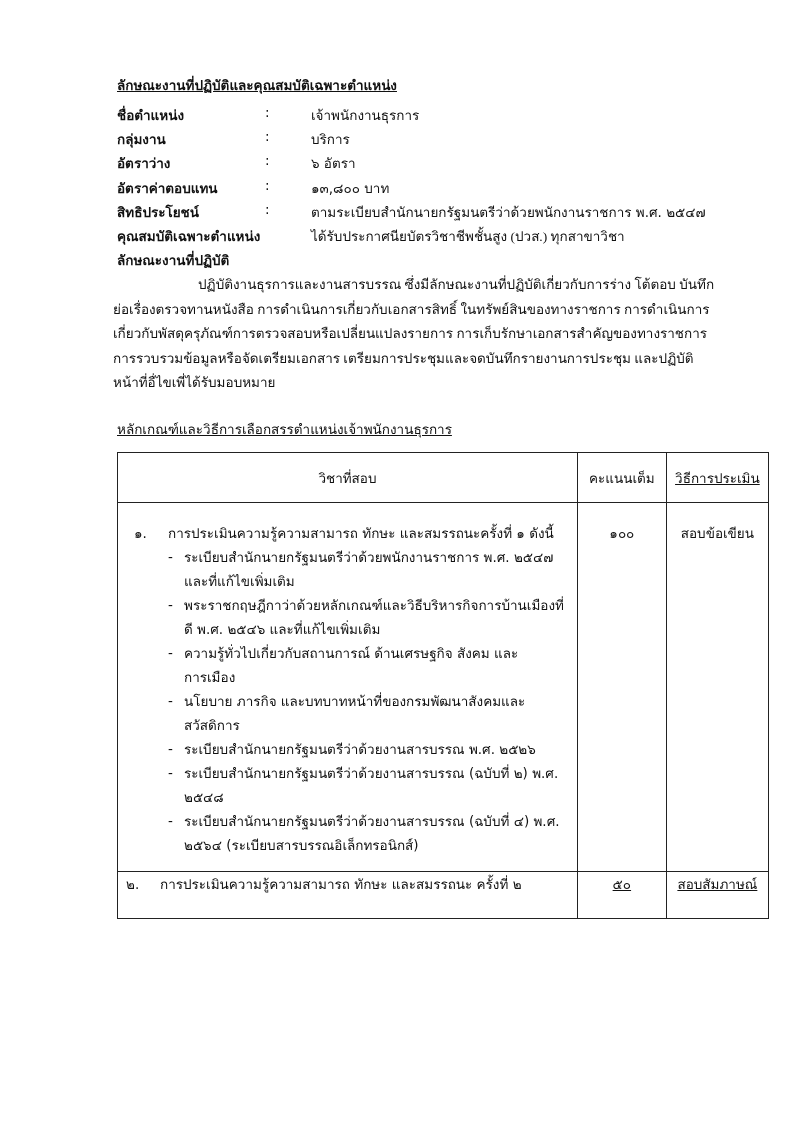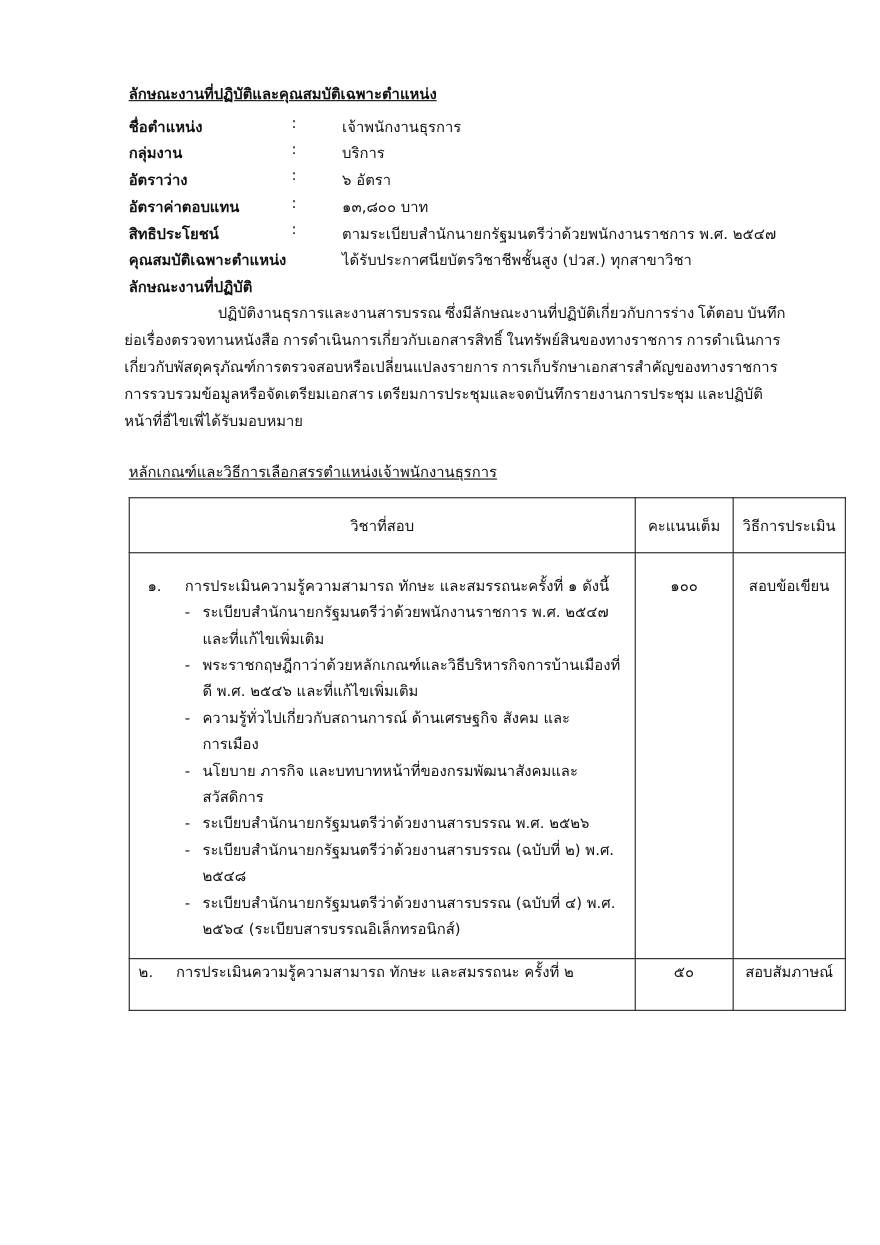--- a/index.html
+++ b/index.html
@@ -19,31 +19,31 @@
     .para-line { display: block; white-space: nowrap; }
 
     table.eval {
       position: absolute; left: 117px; top: 452px; width: 652px;
       border-collapse: collapse; font-size: 13.5px;
     }
     table.eval td, table.eval th { border: 1.3px solid #222; vertical-align: top; }
     table.eval th { font-weight: normal; height: 47px; vertical-align: middle; text-align: center; }
     .col-subject { width: 462px; }
     .col-score { width: 100px; }
-    .col-method { width: 114px; }
+    .col-method { width: 114px; text-decoration: underline; }
     .row-item { padding: 18px 8px 14px 16px; }
     .item-main { display: flex; white-space: nowrap; line-height: 24px; }
     .item-num { width: 34px; }
     .sub-list { margin: 0; padding: 0 0 0 34px; list-style: none; }
     .sub-item { display: flex; line-height: 24px; }
     .sub-dash { width: 16px; flex: none; }
     .sub-text { flex: 1; }
     .cell-center { text-align: center; padding-top: 18px; line-height: 24px; }
     .row2 td { vertical-align: middle; height: 45px; }
-    .row2 .cell-center { padding-top: 0; }
+    .row2 .cell-center { padding-top: 0; text-decoration: underline; }
     .row2 .row-item { padding: 0 8px 0 8px; }
   </style>
 </head>
 <body>
 
 <div class="page">
 
   <div class="h-underline" style="left:117px; top:74px;">ลักษณะงานที่ปฏิบัติและคุณสมบัติเฉพาะตำแหน่ง</div>
 
   <div class="info-row" style="top:104px;">
@@ -64,21 +64,21 @@
   <div class="info-row" style="top:177px;">
     <span class="info-label">อัตราค่าตอบแทน</span>
     <span class="info-colon">:</span>
     <span class="info-value">๑๓,๘๐๐ บาท</span>
   </div>
   <div class="info-row" style="top:201px;">
     <span class="info-label">สิทธิประโยชน์</span>
     <span class="info-colon">:</span>
     <span class="info-value">ตามระเบียบสำนักนายกรัฐมนตรีว่าด้วยพนักงานราชการ พ.ศ. ๒๕๔๗</span>
   </div>
-  <div class="info-row" style="top:225px;">
+  <div class="info-row" style="top:225px;font-family:Liberation Serif, serif;">
     <span class="info-label">คุณสมบัติเฉพาะตำแหน่ง</span>
     <span class="info-colon"></span>
     <span class="info-value">ได้รับประกาศนียบัตรวิชาชีพชั้นสูง (ปวส.) ทุกสาขาวิชา</span>
   </div>
   <div class="info-row" style="top:249px;">
     <span class="info-label">ลักษณะงานที่ปฏิบัติ</span>
   </div>
 
   <div class="para" style="top:273px;">
     <span class="para-line"><span class="indent"></span><span>ปฏิบัติงานธุรการและงานสารบรรณ ซึ่งมีลักษณะงานที่ปฏิบัติเกี่ยวกับการร่าง โต้ตอบ บันทึก</span></span>

